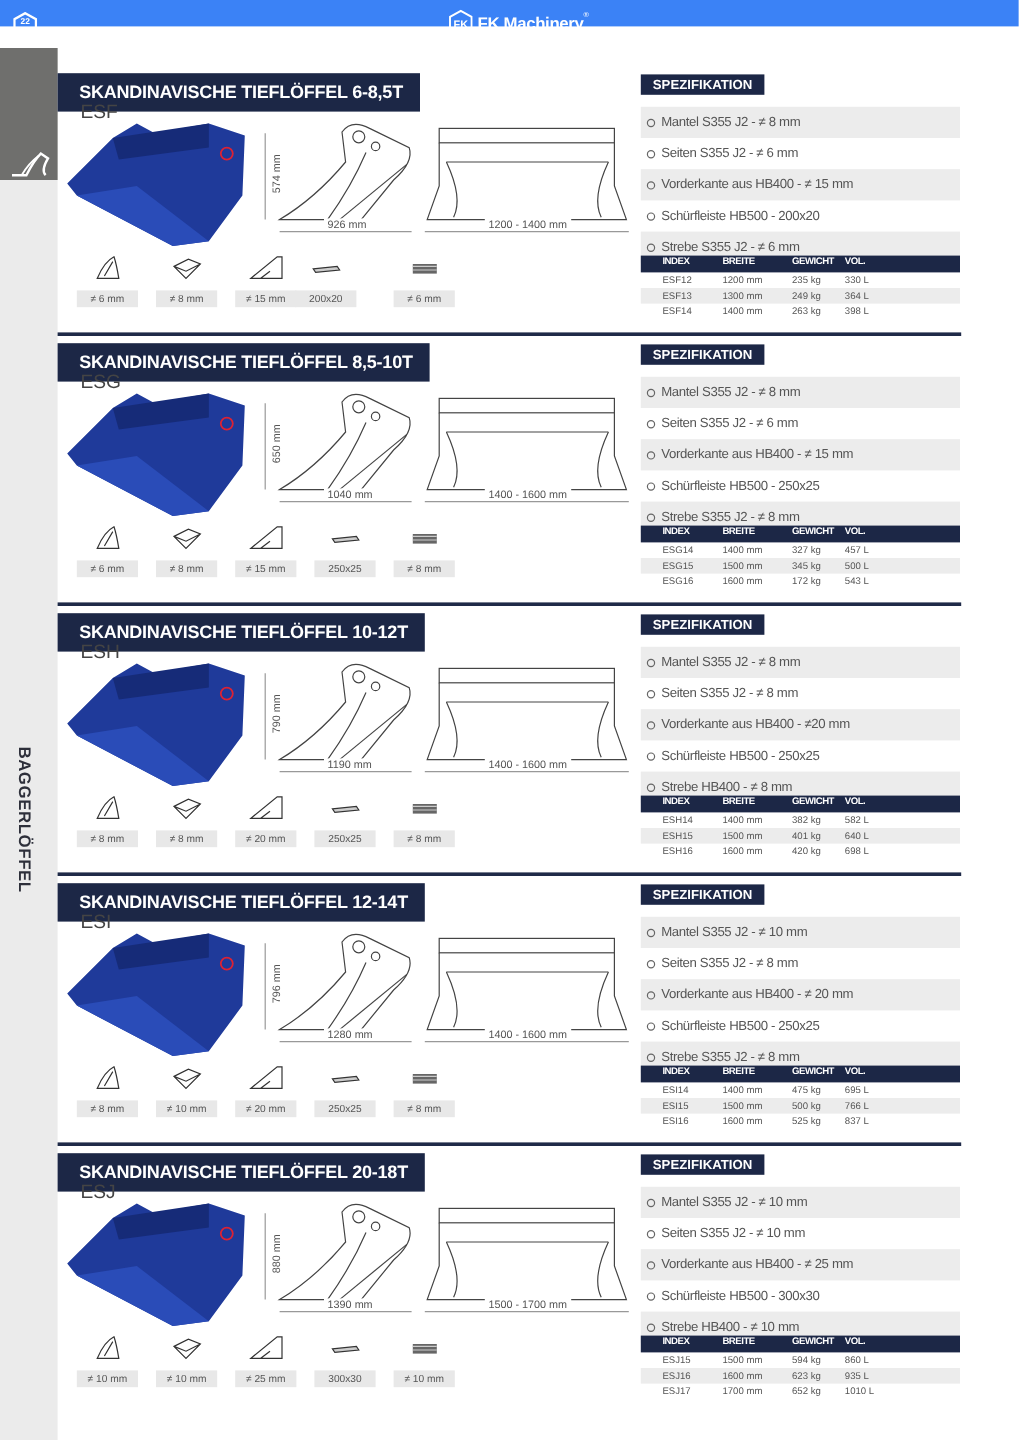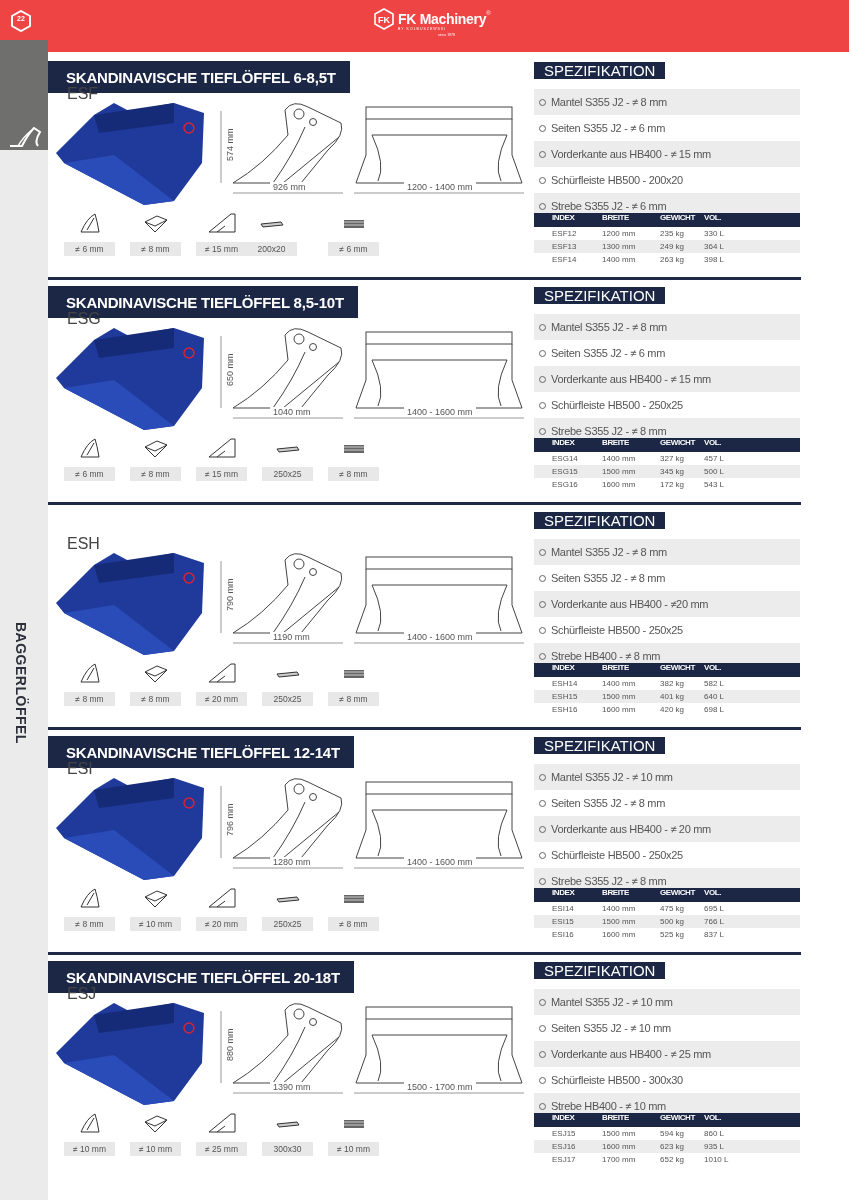--- a/index.html
+++ b/index.html
@@ -1,18 +1,18 @@
 <!DOCTYPE html>
 <html><head>
 <meta charset="utf-8">
 <style>
   html, body { margin:0; padding:0; }
   body { width:849px; height:1200px; background:#ffffff; position:relative; overflow:hidden;
          font-family:"Liberation Sans", sans-serif; color:#3a3a3a; }
-  .topbar { position:absolute; left:0; top:0; width:849px; height:52px; background:#ef4444; }
+  .topbar { position:absolute; left:0; top:0; width:849px; height:22px; background:#3b82f6; }
   .sidebar { position:absolute; left:0; top:40px; width:48px; height:1160px; background:#ebebeb; }
   .side-tab { position:absolute; left:0; top:40px; width:48px; height:110px; background:#6f6f6d; }
   .page-num { position:absolute; left:11px; top:10px; width:20px; height:22px; }
   .page-num span { position:absolute; left:0; top:5px; width:20px; text-align:center; font-size:7px; color:#fff; font-weight:bold; }
   .logo { position:absolute; left:374px; top:8px; height:30px; display:flex; align-items:flex-start; }
   .logo-text { color:#fff; font-weight:bold; font-size:14px; letter-spacing:-0.3px; margin-left:4px; margin-top:3px; }
   .logo-sub { position:absolute; left:24px; top:19px; font-size:3.5px; color:#fff; letter-spacing:1px; }
   .logo-since { position:absolute; left:64px; top:25px; font-size:3.5px; color:#fff; }
   .logo-reg { color:#fff; font-size:6px; margin-top:2px; }
   .vert-label { position:absolute; left:13px; top:622px; writing-mode:vertical-rl; font-weight:bold; font-size:14px; color:#2d2f3a; letter-spacing:0.5px; }
@@ -28,21 +28,21 @@
   .front-draw { position:absolute; left:304px; top:40px; }
   .dim { position:absolute; font-size:9px; color:#555; background:#fff; padding:0 3px; }
   .dim-v { position:absolute; font-size:9px; color:#555; transform:rotate(-90deg); transform-origin:left top; background:#fff; padding:0 2px; }
 
   .mat-row { position:absolute; left:0; top:155px; width:340px; height:60px; }
   .mat { position:absolute; width:51px; }
   .mat .ico { height:26px; display:flex; justify-content:center; align-items:center; }
   .mat .val { margin-top:6px; height:14px; background:#e8e8e8; font-size:8.5px; color:#555; text-align:center; line-height:14px; }
 
   .spec-head { position:absolute; left:486px; top:7px; height:17px; background:#1c2746; padding:0 10px; display:flex; align-items:center; }
-  .spec-head span { color:#fff; font-weight:normal; font-size:15px; }
+  .spec-head span { color:#fff; font-weight:bold; font-size:11px; }
   .spec-list { position:absolute; left:486px; top:34px; width:266px; }
   .spec-item { height:26px; display:flex; align-items:center; font-size:11px; color:#555; letter-spacing:-0.3px; }
   .spec-item:nth-child(odd) { background:#ececec; }
   .spec-item .bullet { width:5px; height:5px; border:1px solid #666; border-radius:50%; margin:0 5px 0 5px; }
 
   .tbl { position:absolute; left:486px; top:150px; width:266px; }
   .tbl .thead { height:14px; background:#1c2746; display:flex; align-items:flex-start; }
   .tbl .thead span, .tbl .trow span { display:inline-block; font-size:8px; }
   .tbl .thead span { color:#fff; font-weight:bold; letter-spacing:-0.4px; }
   .tbl .trow { height:13px; display:flex; align-items:center; color:#555; }
@@ -336,20 +336,23 @@
     <div class="trow">
         <span class="c1">ESG16</span>
         <span class="c2">1600 mm</span>
         <span class="c3">172 kg</span>
         <span class="c4">543 L</span>
       </div>
   </div>
   <div class="divider"></div>
 </div>
 <div class="section" style="top: 505px;">
+  <div class="title-bar">
+      <span>SKANDINAVISCHE TIEFLÖFFEL 10-12T</span>
+    </div>
   <div class="code">ESH</div>
   <svg class="bucket" width="155" height="115" viewBox="0 0 155 115">
     <path d="M40 22 L60 10 L75 18 L120 10 L150 20 L148 70 L120 108 L90 112 L10 70 L2 60 Z" fill="#1f3a9a"></path>
     <path d="M10 70 L90 112 L120 108 L60 62 Z" fill="#2a4cb8"></path>
     <path d="M40 22 L120 10 L120 30 L45 40 Z" fill="#162b78"></path>
     <circle cx="135" cy="35" r="5" fill="none" stroke="#d23" stroke-width="1.5"></circle>
   </svg>
   <svg class="side-draw" width="138" height="110" viewBox="0 0 138 110">
     <path d="M20 88 Q50 70 75 40 L72 15 Q80 4 95 12 L128 28 Q132 40 115 55 L88 88 Z" fill="#fff" stroke="#444" stroke-width="1"></path>
     <circle cx="86" cy="19" r="5" fill="none" stroke="#444"></circle>

